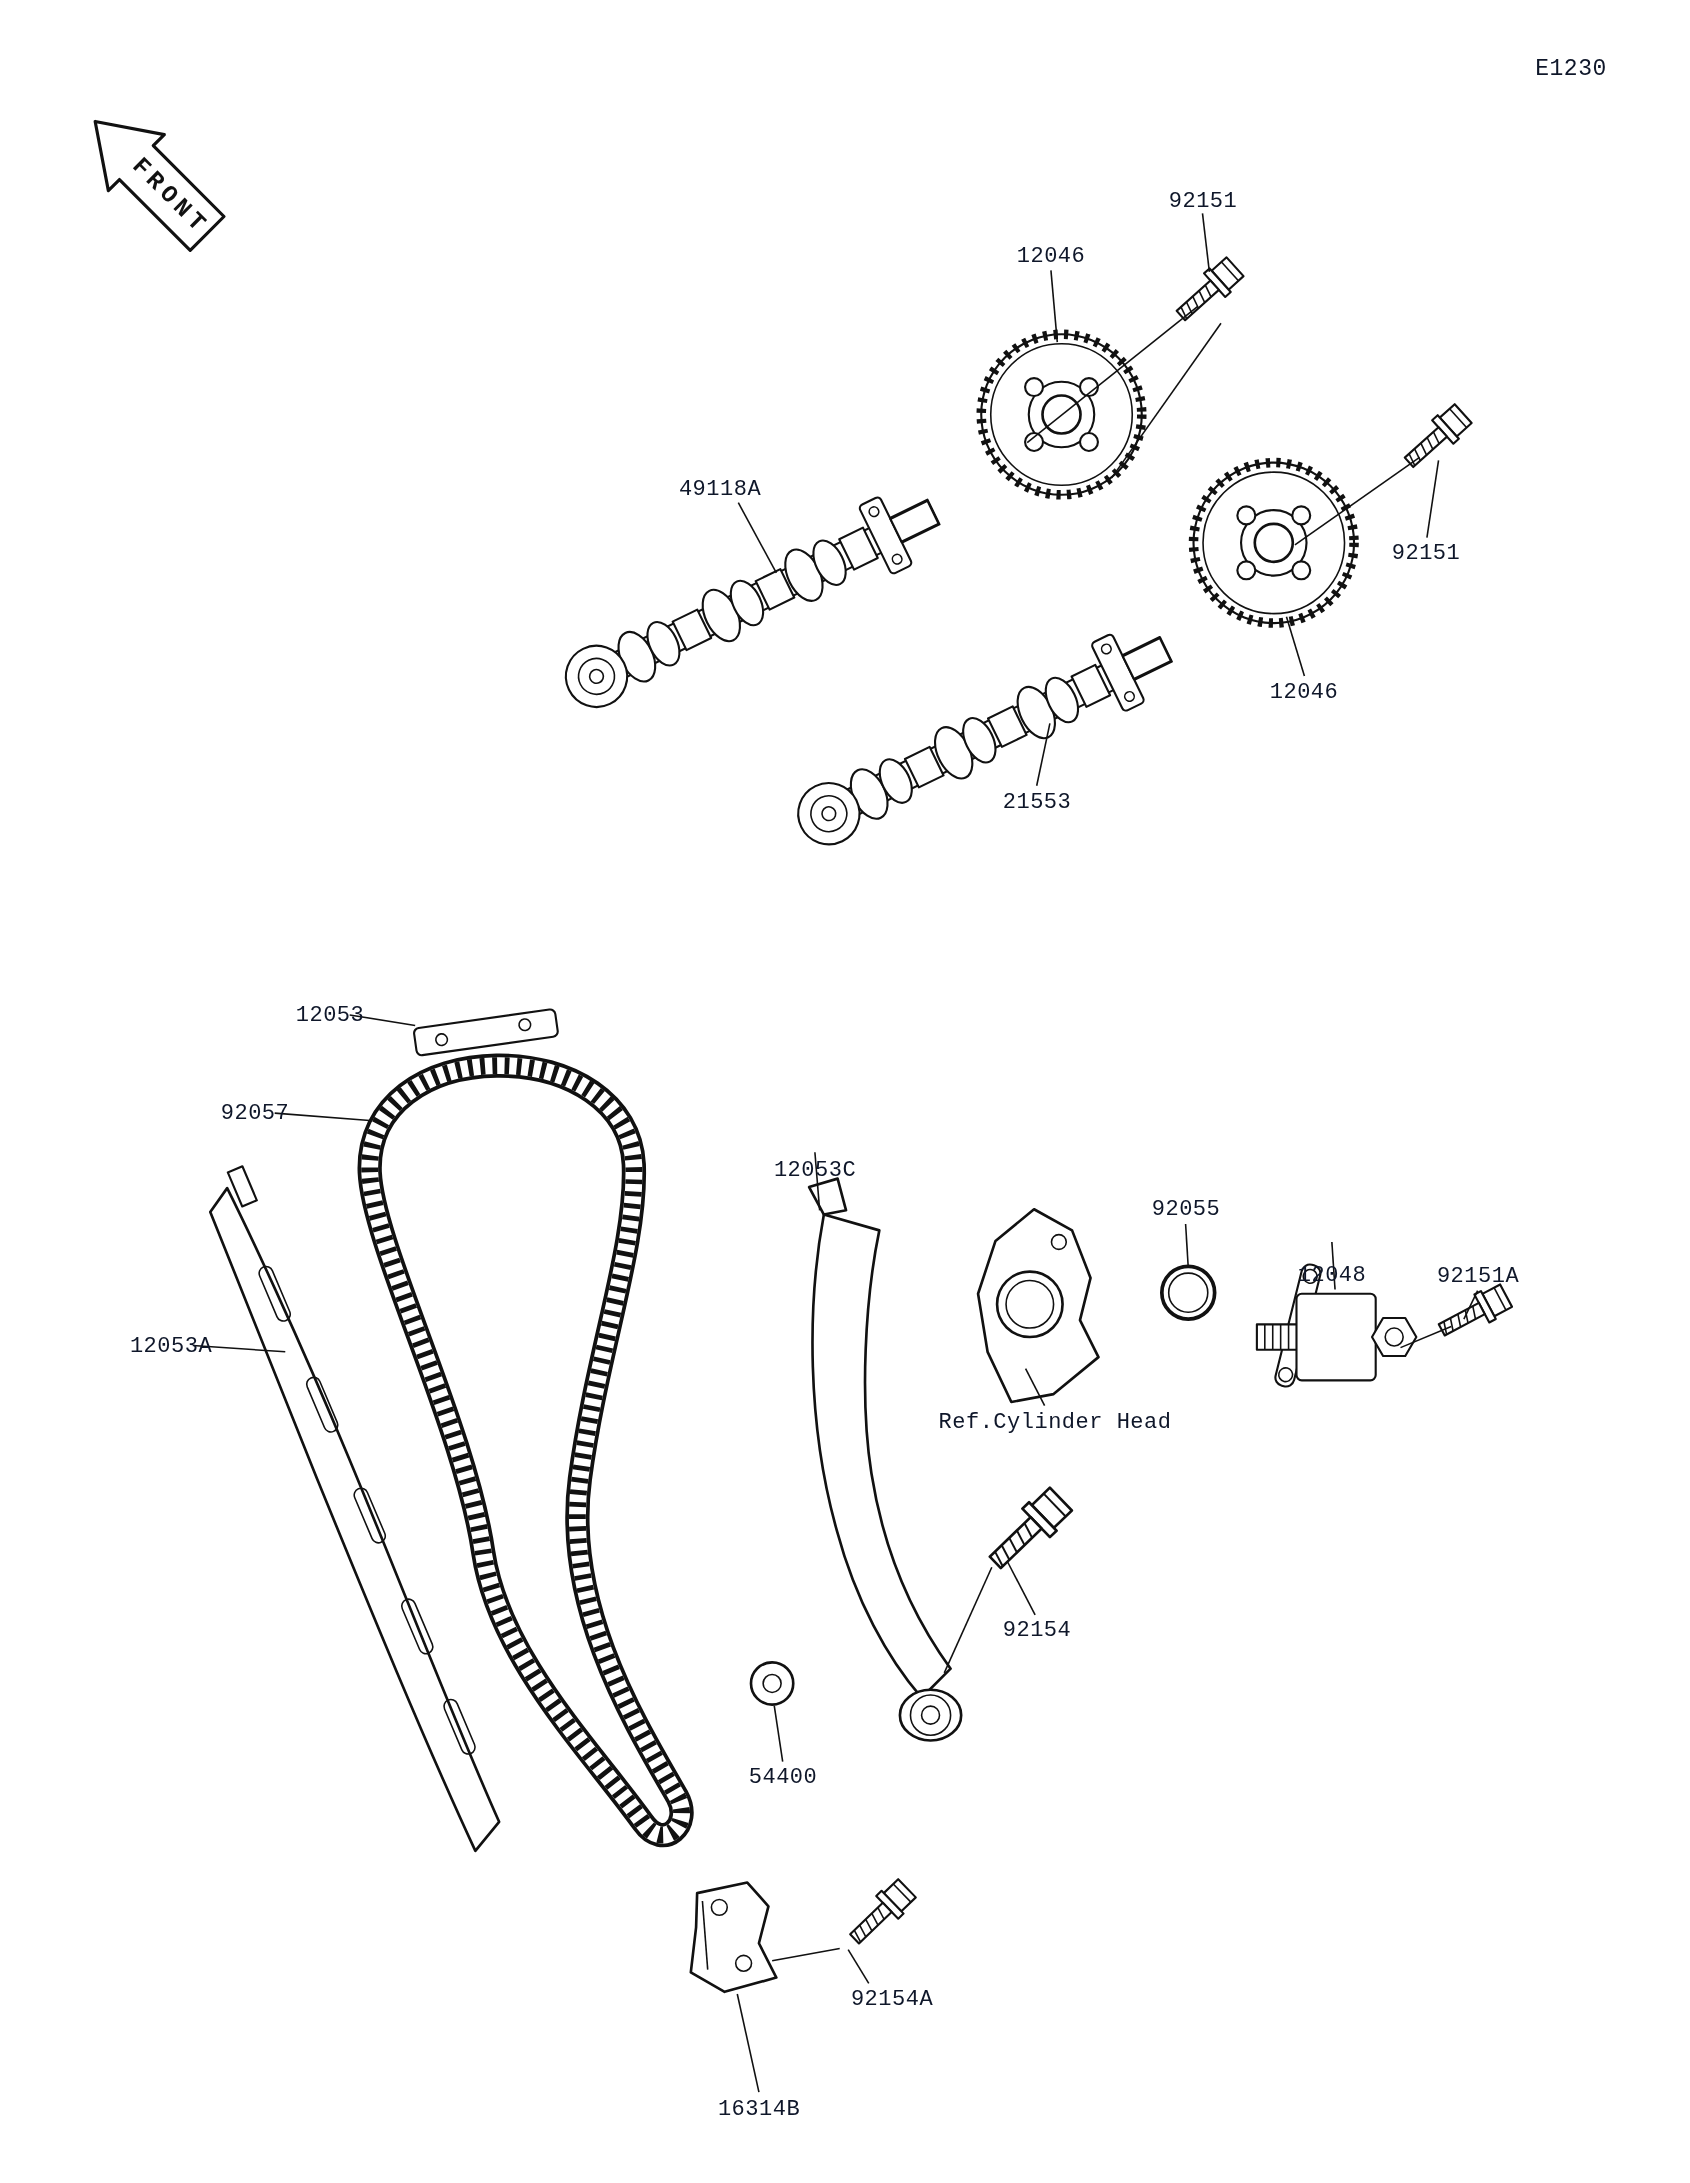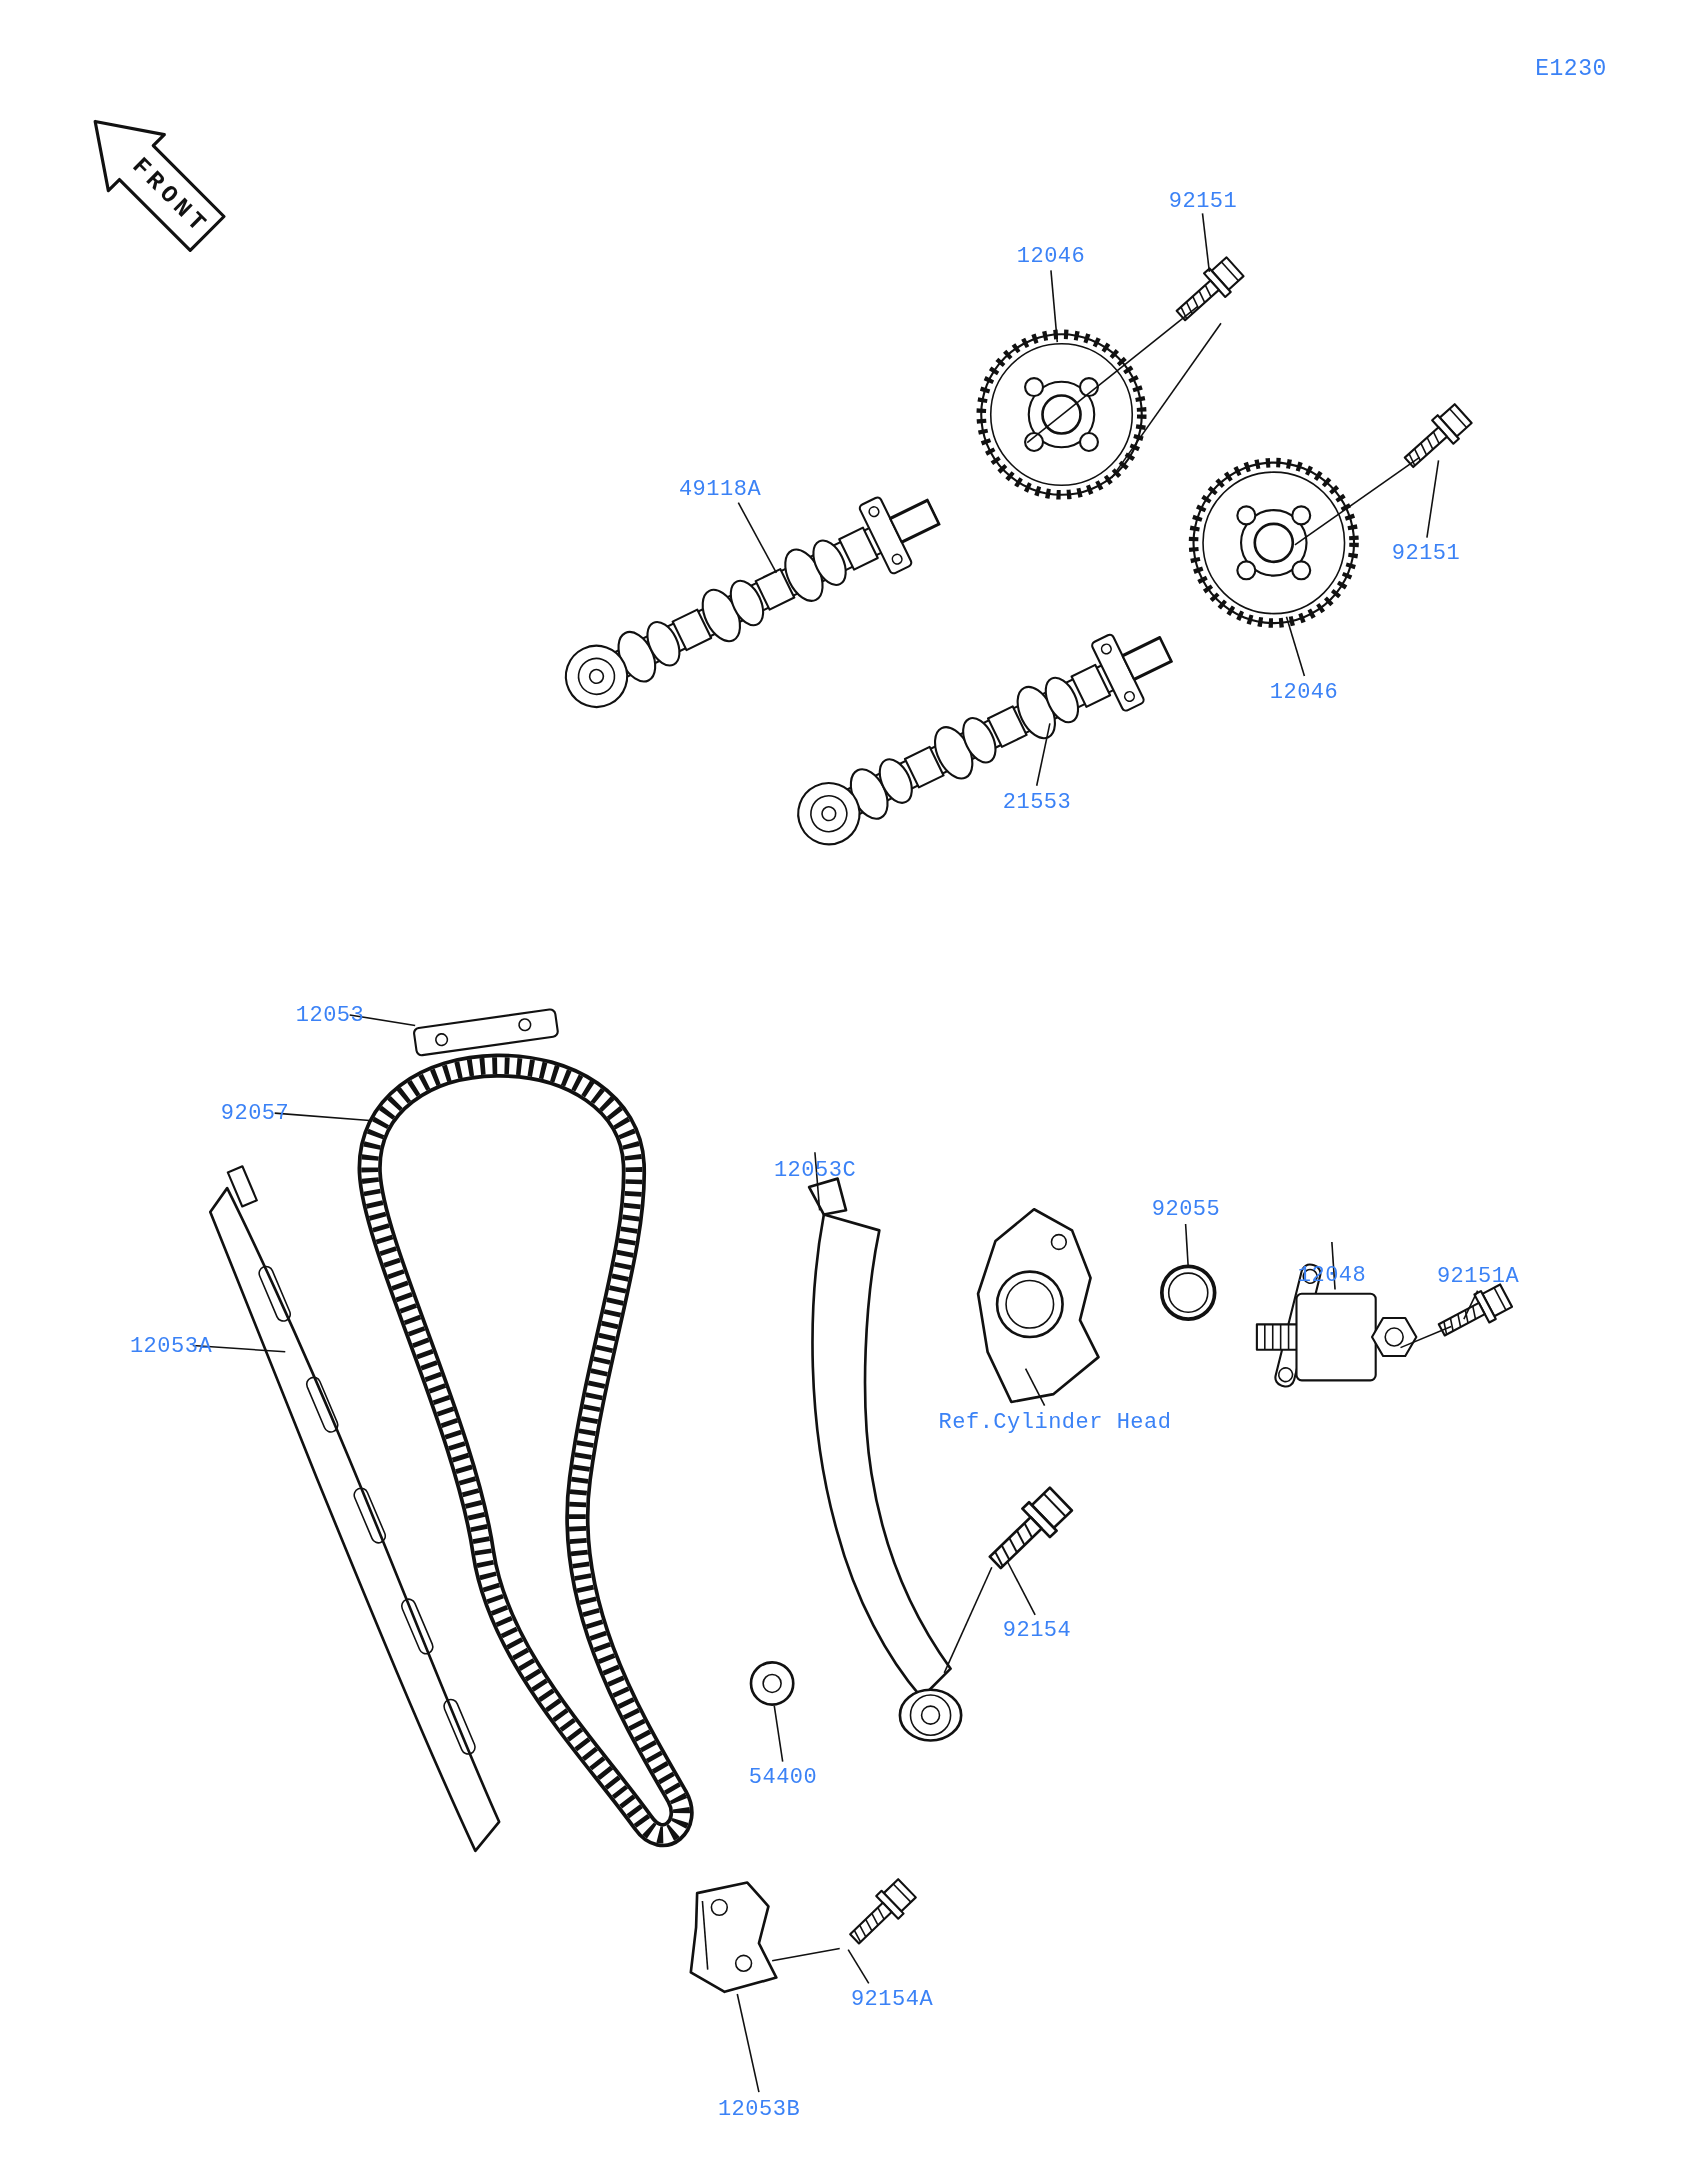--- a/index.html
+++ b/index.html
@@ -1,19 +1,19 @@
 <!DOCTYPE html>
 <html style="font-size:8.5px"><head>
 <meta charset="utf-8">
 <style>
   html,body{margin:0;padding:0;background:#fff;}
   .page{position:relative;width:1690px;height:2183px;background:#fff;overflow:hidden;
         font-family:"Liberation Mono","DejaVu Sans Mono",monospace;}
   .art{position:absolute;left:0;top:0;}
-  .part-label{position:absolute;transform:translate(-50%,-50%);font-size:22px;color:#3b82f6;
+  .part-label{position:absolute;transform:translate(-50%,-50%);font-size:22px;color:#0f172a;
               white-space:nowrap;letter-spacing:0.5px;}
   .page-code{font-size:23px;}
   .ol{fill:#fff;stroke:#111;stroke-width:4;stroke-linejoin:round;}
   .ln{fill:none;stroke:#111;stroke-width:3;stroke-linejoin:round;}
   .ll{stroke:#111;stroke-width:3;}
   .arrowtext{font:700 46px "Liberation Mono",monospace;fill:#111;letter-spacing:9px;}
 </style>
 </head>
 <body>
 
@@ -224,16 +224,16 @@
 <div class="part-label" style="left:255px;top:1113px;">92057</div>
 <div class="part-label" style="left:815px;top:1137px;margin-top:33px;">12053C</div>
 <div class="part-label" style="left:1186px;top:1209px;">92055</div>
 <div class="part-label" style="left:1332px;top:1227px;margin-top:48px;">12048</div>
 <div class="part-label" style="left:1478px;top:1276px;">92151A</div>
 <div class="part-label" style="left:171px;top:1346px;">12053A</div>
 <div class="part-label" style="left:1055px;top:1422px;">Ref.Cylinder Head</div>
 <div class="part-label" style="left:1037px;top:1630px;">92154</div>
 <div class="part-label" style="left:783px;top:1777px;">54400</div>
 <div class="part-label" style="left:870px;top:1999px;margin-left:22px;">92154A</div>
-<div class="part-label" style="left:759px;top:2109px;">12053B</div>
+<div class="part-label" style="left:759px;top:2109px;">16314B</div>
 
 </div>
 
 
 </body></html>

